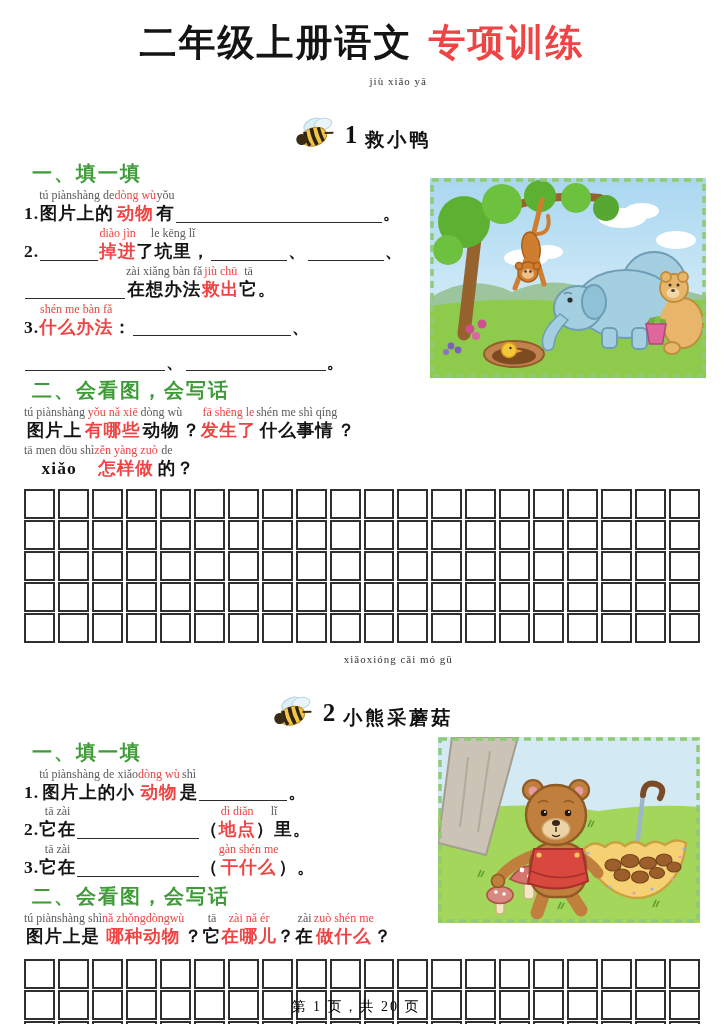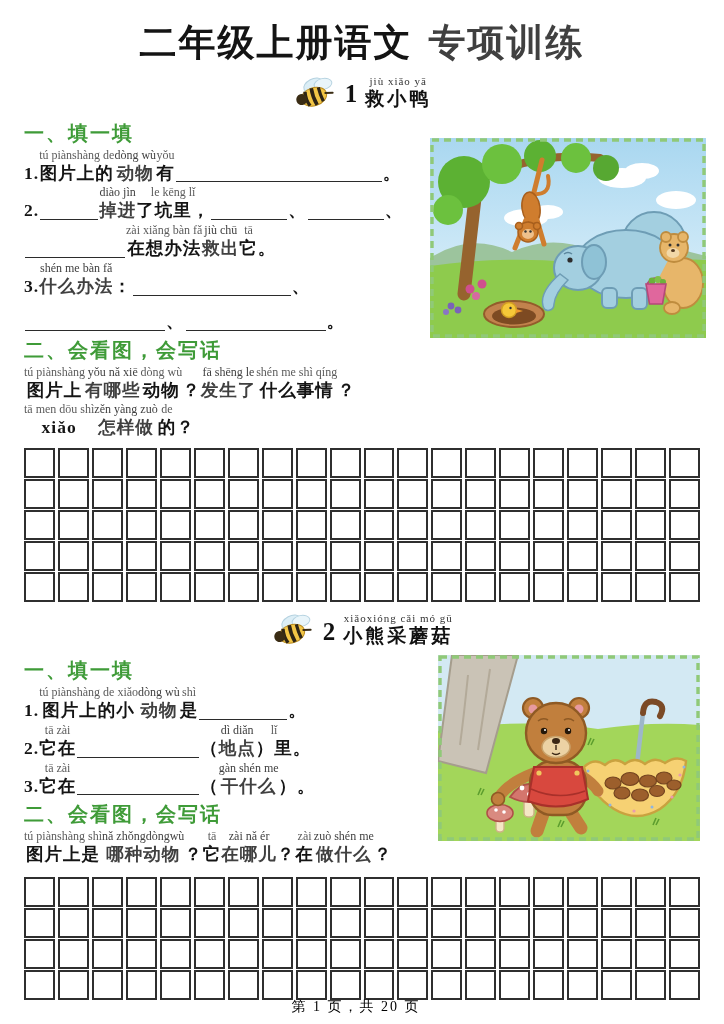--- a/index.html
+++ b/index.html
@@ -8,40 +8,40 @@
     font-family:"Liberation Serif","DejaVu Serif",serif;
   }
   .page{padding:22px 24px 0;}
 
   
   .main-title{display:flex;justify-content:center;align-items:flex-end;margin-bottom:10px;gap:16px;}
   .main-title .zh{font-size:37px;font-weight:bold;letter-spacing:2px;line-height:1.15;}
   .seg{display:inline-flex;flex-direction:column;align-items:center;}
   .seg .py{font-size:12px;line-height:11px;height:12px;color:#5b5b5b;white-space:nowrap;letter-spacing:0;}
   .seg .zh{white-space:nowrap;}
-  .seg.red .zh,.seg.red .py{color:#404040;}
+  .seg.red .zh,.seg.red .py{color:#ef4444;}
   .seg.blue .zh{color:#2e6fd6;}
   .seg.black .zh{color:#141414;}
 
   
   .sec-header{display:flex;justify-content:center;align-items:flex-end;gap:8px;margin:2px 0 6px;}
   .sec-num{font-size:25px;font-weight:bold;color:#111;line-height:1.05;padding-bottom:2px;}
-  .sec-title-col{display:flex;flex-direction:column;align-items:center;}
+  .sec-title-col{display:flex;flex-direction:column;align-items:center;gap:41px;}
   .sec-pinyin{font-size:11px;color:#333;letter-spacing:1px;line-height:13px;}
   .sec-title{font-size:19px;font-weight:bold;color:#111;letter-spacing:3px;line-height:1.15;}
   .bee{width:44px;height:34px;flex:0 0 auto;margin-bottom:1px;}
 
   
   .content-row{display:flex;align-items:flex-start;}
   .q-col{width:406px;flex:0 0 auto;}
   .img-col{margin-left:auto;}
   .content-row.s1{min-height:288px;}
   .content-row.s2{min-height:188px;}
 
-  .green-head{color:#3f9b38;font-size:20px;font-weight:bold;letter-spacing:2px;margin:4px 0 3px;}
+  .green-head{color:#3f9b38;font-size:20px;font-weight:bold;letter-spacing:2px;margin:4px 8px 3px;}
 
   .qline{display:flex;align-items:flex-end;margin-bottom:3px;min-height:32px;}
   .qline .zh{font-size:17.5px;font-weight:bold;color:#141414;letter-spacing:1px;line-height:1.3;}
   .blank{display:inline-block;border-bottom:1.8px solid #2b2b2b;height:21px;flex:0 0 auto;align-self:flex-end;margin:0 1px 2px;}
 
   
   .wgrid{margin-top:6px;}
   .grid-row{display:flex;gap:3px;margin-bottom:1px;}
   .grid-cell{flex:1;height:26px;border:2px solid #2f2f2f;background:#fff;}
 

